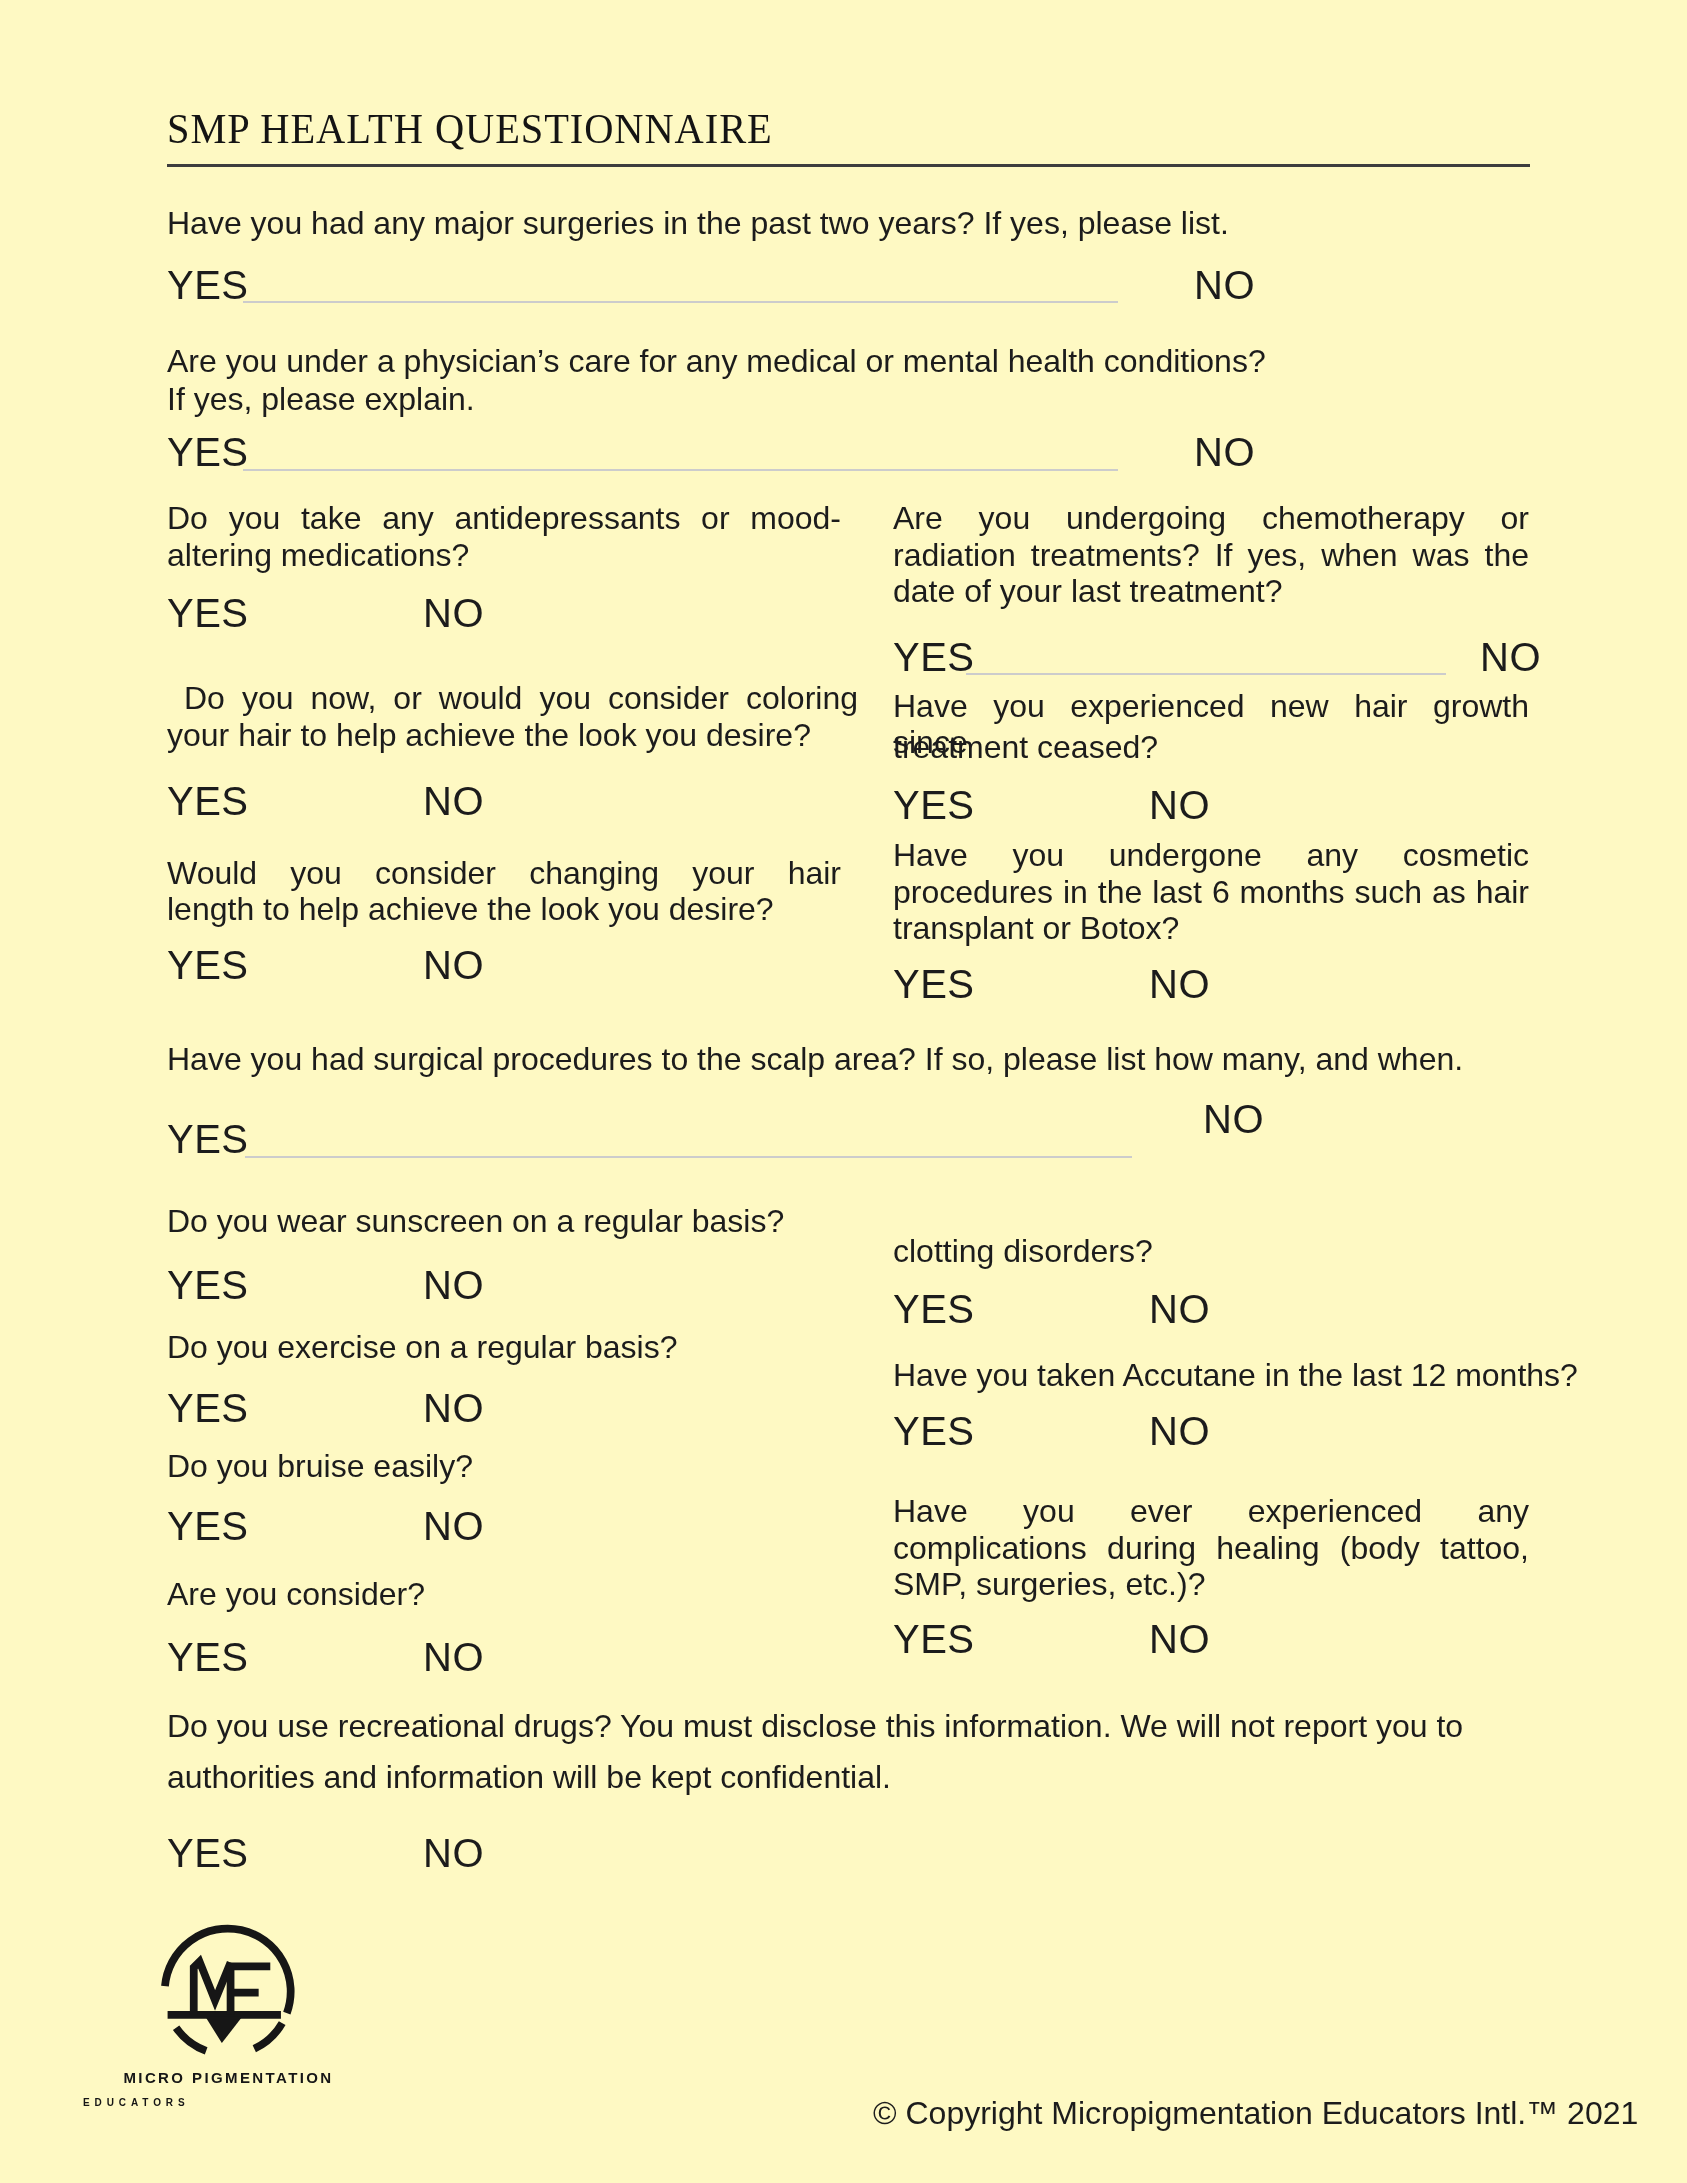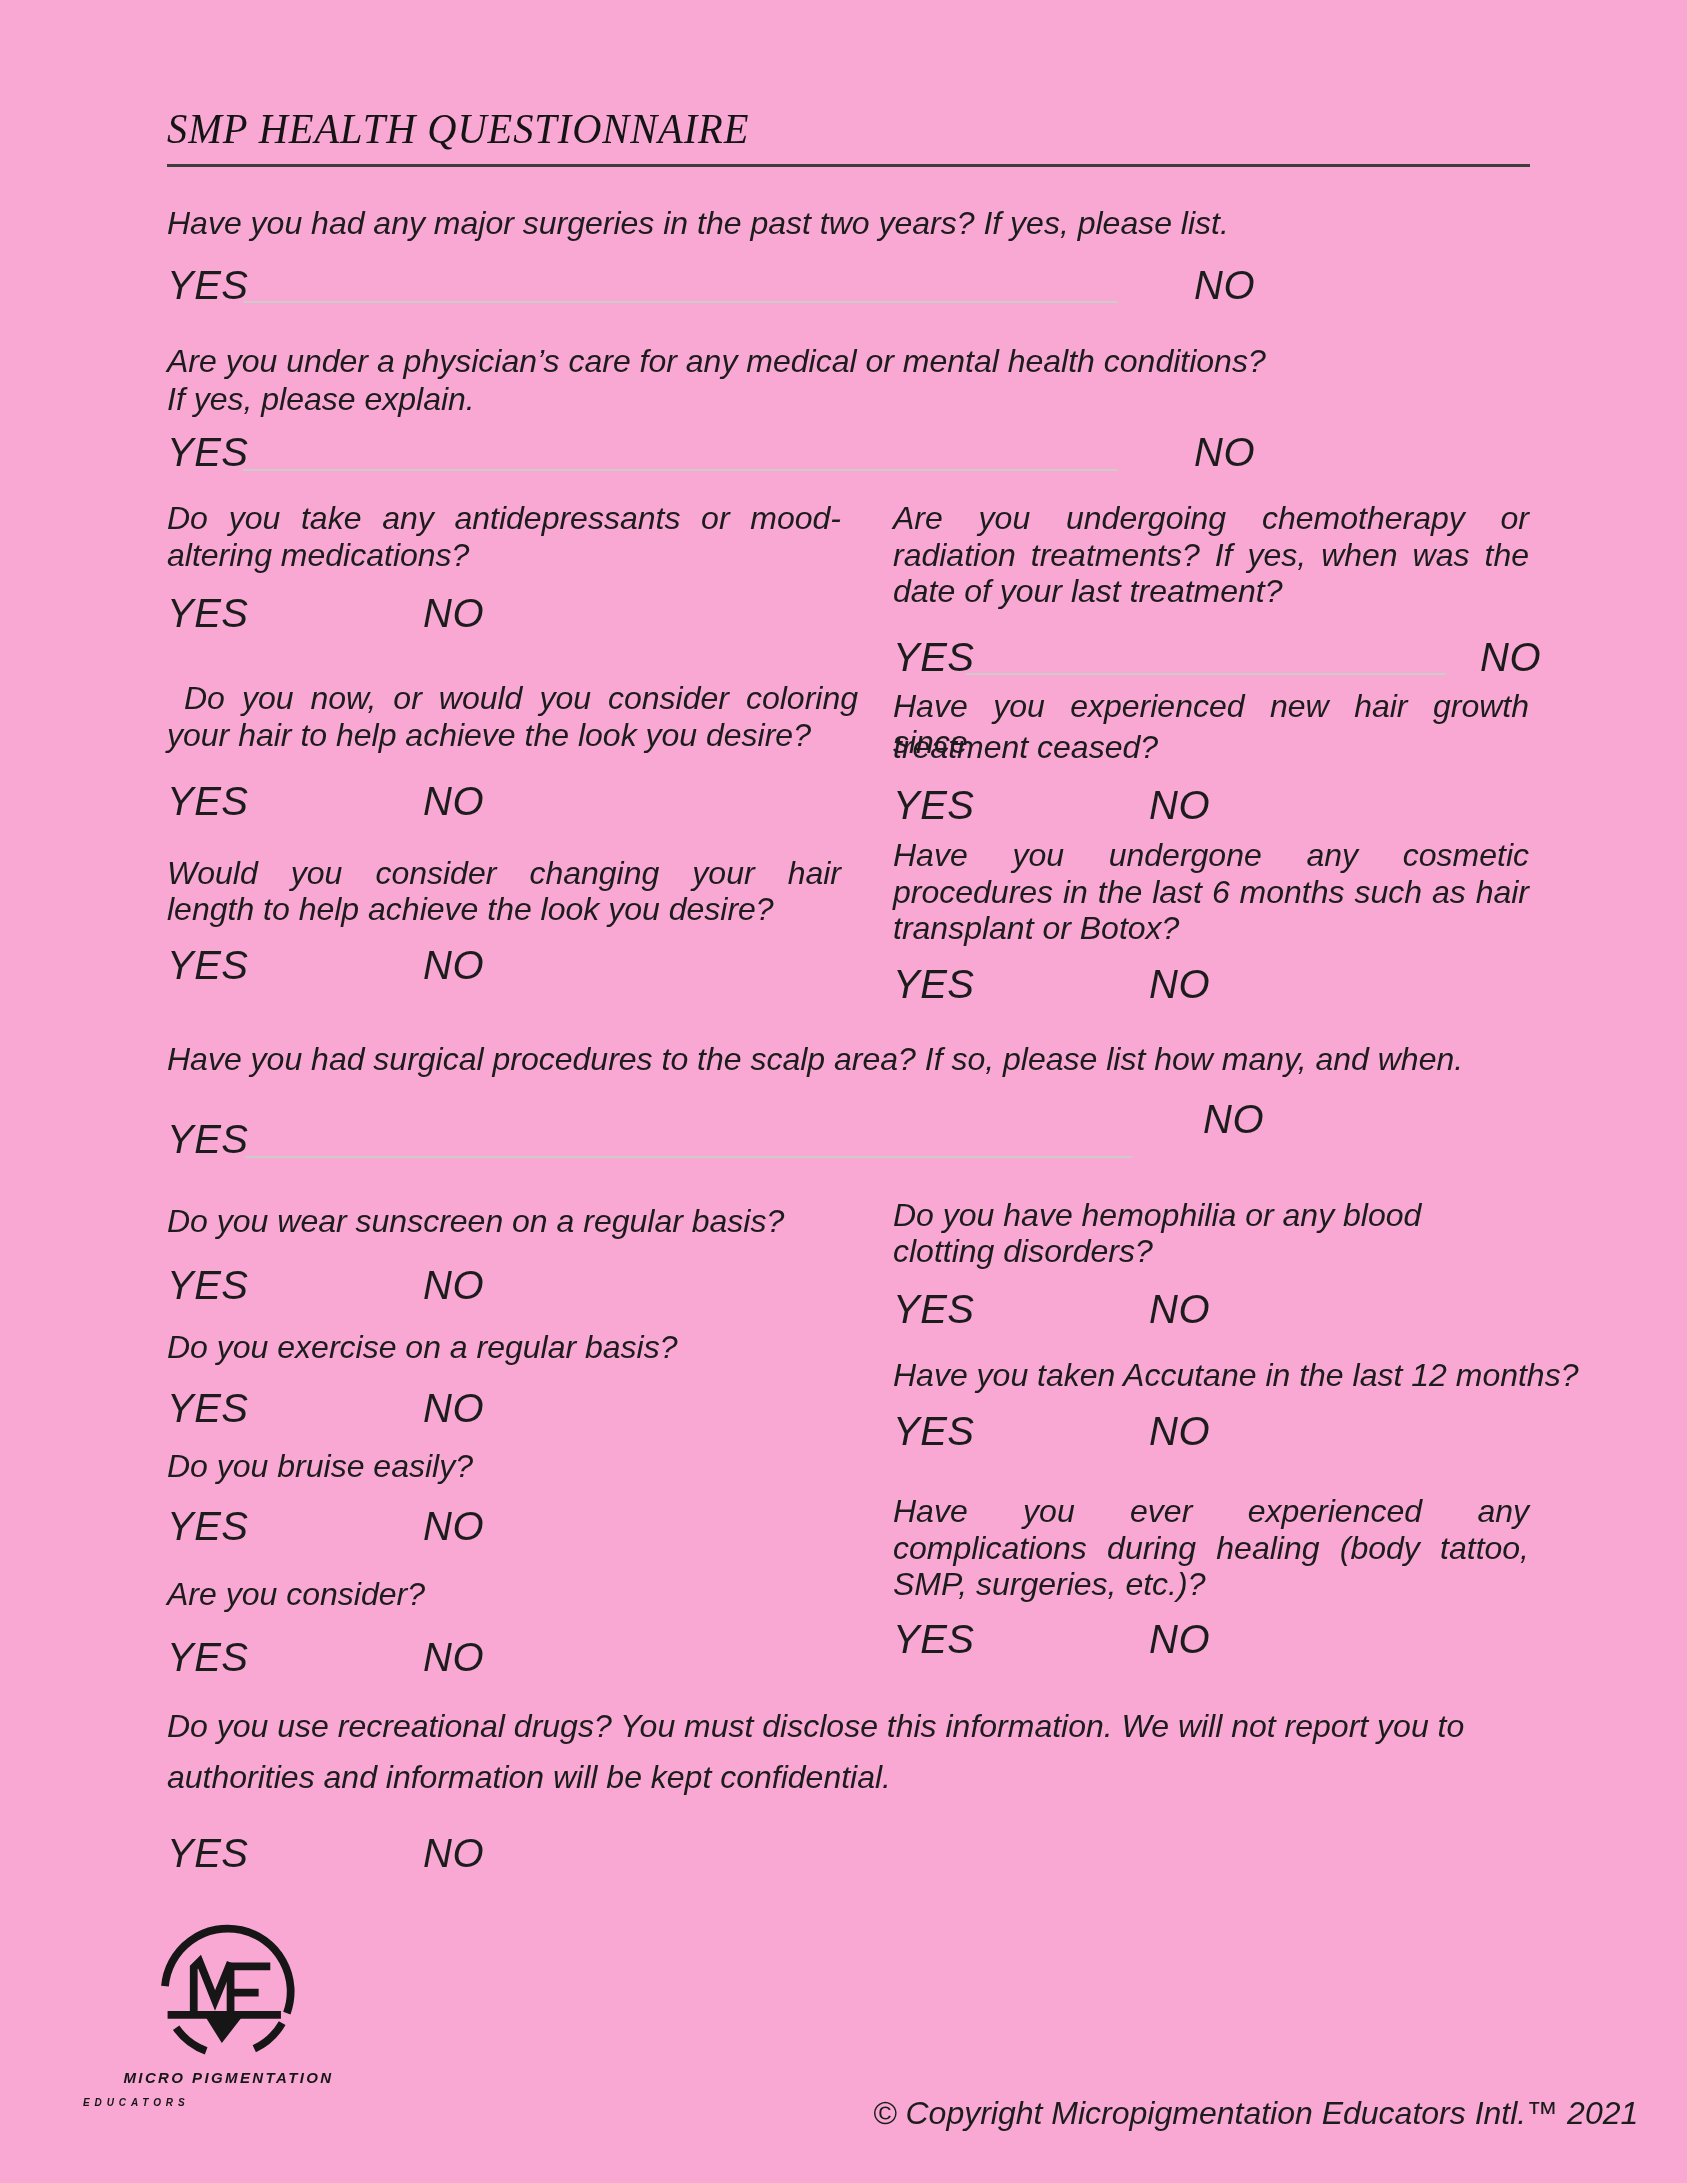--- a/index.html
+++ b/index.html
@@ -1,17 +1,17 @@
 <!DOCTYPE html>
 <html><head>
 <meta charset="utf-8">
 <style>
   html,body{margin:0;padding:0;background:#ffffff;}
-  .page{position:relative;width:1687px;height:2183px;background:#f9a8d4;overflow:hidden;
-        font-family:"Liberation Sans",sans-serif;color:#1c1c1c;font-style:italic;}
+  .page{position:relative;width:1687px;height:2183px;background:#fef9c3;overflow:hidden;
+        font-family:"Liberation Sans",sans-serif;color:#1c1c1c;}
   .t{position:absolute;font-size:32px;line-height:36px;color:#1c1c1c;white-space:nowrap;}
   .stretch{white-space:normal;text-align:justify;text-align-last:justify;}
   .wl{width:674px;}
   .wr{width:636px;}
   .yn{position:absolute;font-size:40px;line-height:36px;color:#1c1c1c;letter-spacing:0.5px;}
   .blank{position:absolute;height:0;border-bottom:2.9px solid #cccccc;}
   .title{position:absolute;font-family:"Liberation Serif",serif;font-size:43px;line-height:47px;
          color:#141414;letter-spacing:1px;transform:scaleX(.94);transform-origin:left top;white-space:nowrap;}
   .rule{position:absolute;height:2.9px;background:#3d3d3d;}
   .brand1{position:absolute;font-size:15px;font-weight:bold;letter-spacing:2.4px;color:#161616;text-align:center;white-space:nowrap;}
@@ -85,21 +85,20 @@
   <div class="yn" style="left:423px;top:1390px;">NO</div>
 
   <div class="t" style="left:167px;top:1448px;">Do you bruise easily?</div>
   <div class="yn" style="left:167px;top:1508px;">YES</div>
   <div class="yn" style="left:423px;top:1508px;">NO</div>
 
   <div class="t" style="left:167px;top:1576px;">Are you consider?</div>
   <div class="yn" style="left:167px;top:1639px;">YES</div>
   <div class="yn" style="left:423px;top:1639px;">NO</div>
 
-  <div class="t" style="left:893px;top:1197px;">Do you have hemophilia or any blood</div>
   <div class="t" style="left:893px;top:1233px;">clotting disorders?</div>
   <div class="yn" style="left:893px;top:1291px;">YES</div>
   <div class="yn" style="left:1149px;top:1291px;">NO</div>
 
   <div class="t" style="left:893px;top:1357px;">Have you taken Accutane in the last 12 months?</div>
   <div class="yn" style="left:893px;top:1413px;">YES</div>
   <div class="yn" style="left:1149px;top:1413px;">NO</div>
 
   <div class="t stretch wr" style="left:893px;top:1530px;">complications during healing (body tattoo,</div>
   <div class="t stretch wr" style="left:893px;top:1493px;">Have you ever experienced any</div>

